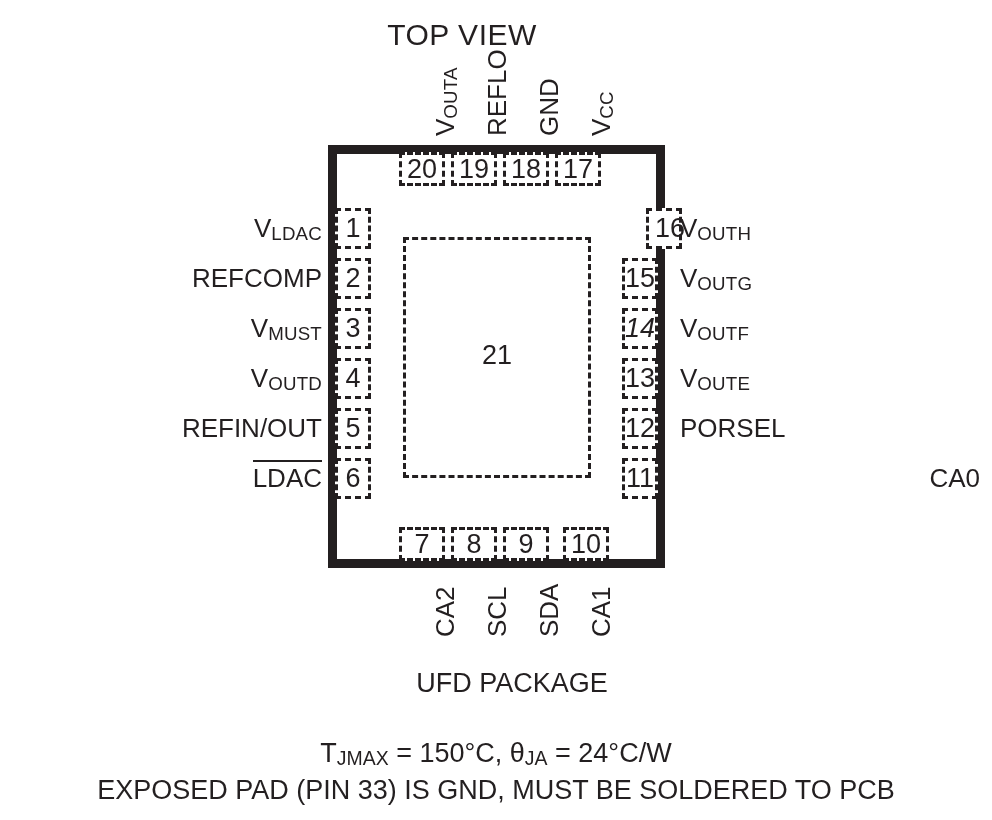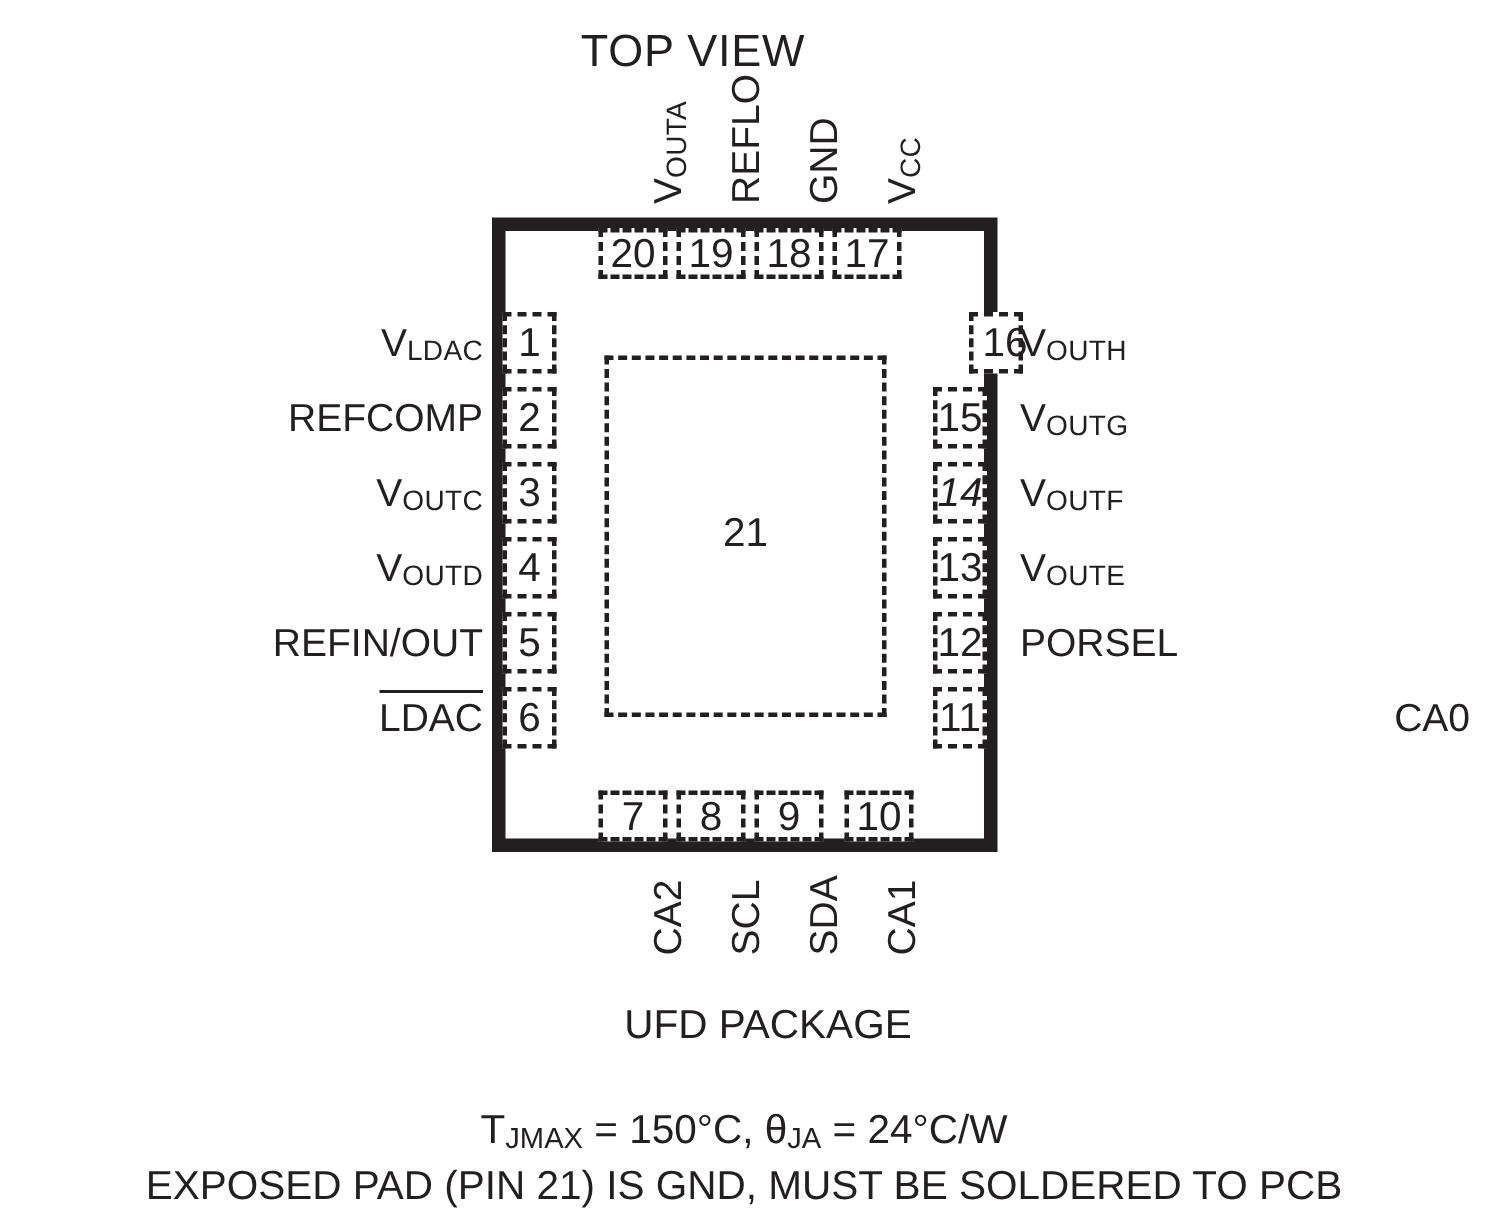--- a/index.html
+++ b/index.html
@@ -161,21 +161,21 @@
         <span class="pin-pad-number">1</span>
       </div>
       <div class="pin-label align-right" style="left: 20px; width: 302px; top: 228px;"><span>V</span><sub>LDAC</sub></div>
       <div class="pin-pad side-left" style="left: 335px; top: 258px;">
         <span class="pin-pad-number">2</span>
       </div>
       <div class="pin-label align-right" style="left: 20px; width: 302px; top: 278px;"><span>REFCOMP</span></div>
       <div class="pin-pad side-left" style="left: 335px; top: 308px;">
         <span class="pin-pad-number">3</span>
       </div>
-      <div class="pin-label align-right" style="left: 20px; width: 302px; top: 328px;"><span>V</span><sub>OUTC</sub></div>
+      <div class="pin-label align-right" style="left: 20px; width: 302px; top: 328px;"><span>V</span><sub>MUST</sub></div>
       <div class="pin-pad side-left" style="left: 335px; top: 358px;">
         <span class="pin-pad-number">4</span>
       </div>
       <div class="pin-label align-right" style="left: 20px; width: 302px; top: 378px;"><span>V</span><sub>OUTD</sub></div>
       <div class="pin-pad side-left" style="left: 335px; top: 408px;">
         <span class="pin-pad-number">5</span>
       </div>
       <div class="pin-label align-right" style="left: 20px; width: 302px; top: 428px;"><span>REFIN/OUT</span></div>
       <div class="pin-pad side-left" style="left: 335px; top: 458px;">
         <span class="pin-pad-number">6</span>
@@ -239,15 +239,15 @@
       <div class="pin-label rot" style="left: 588px; top: 637px;"><span>CA1</span></div>
     </div>
 
   <div class="caption caption-line1">UFD PACKAGE</div>
 
 
   <div class="caption caption-line3">
     <span>T</span><sub>JMAX</sub><span> = 150°C, </span><span>θ</span><sub>JA</sub><span> = 24°C/W</span>
   </div>
 
-  <div class="caption caption-line4">EXPOSED PAD (PIN 21) IS GND, MUST BE SOLDERED TO PCB</div>
+  <div class="caption caption-line4">EXPOSED PAD (PIN 33) IS GND, MUST BE SOLDERED TO PCB</div>
 
 </div>
 
 </body></html>

